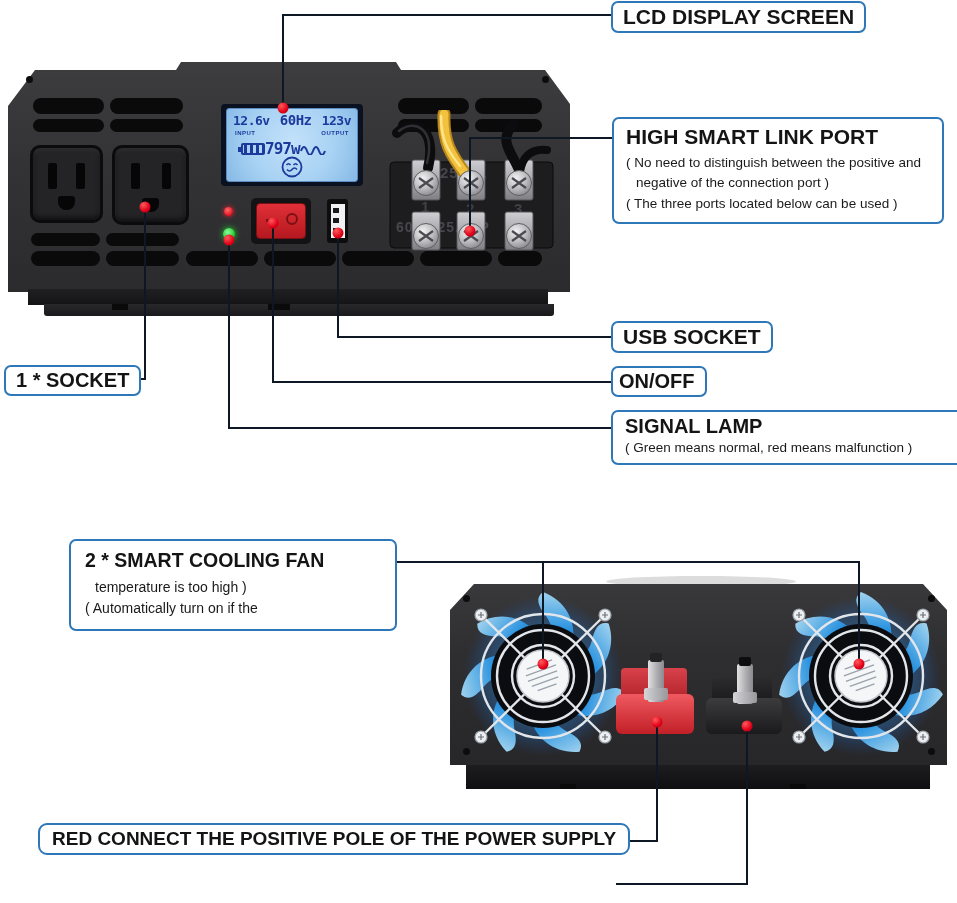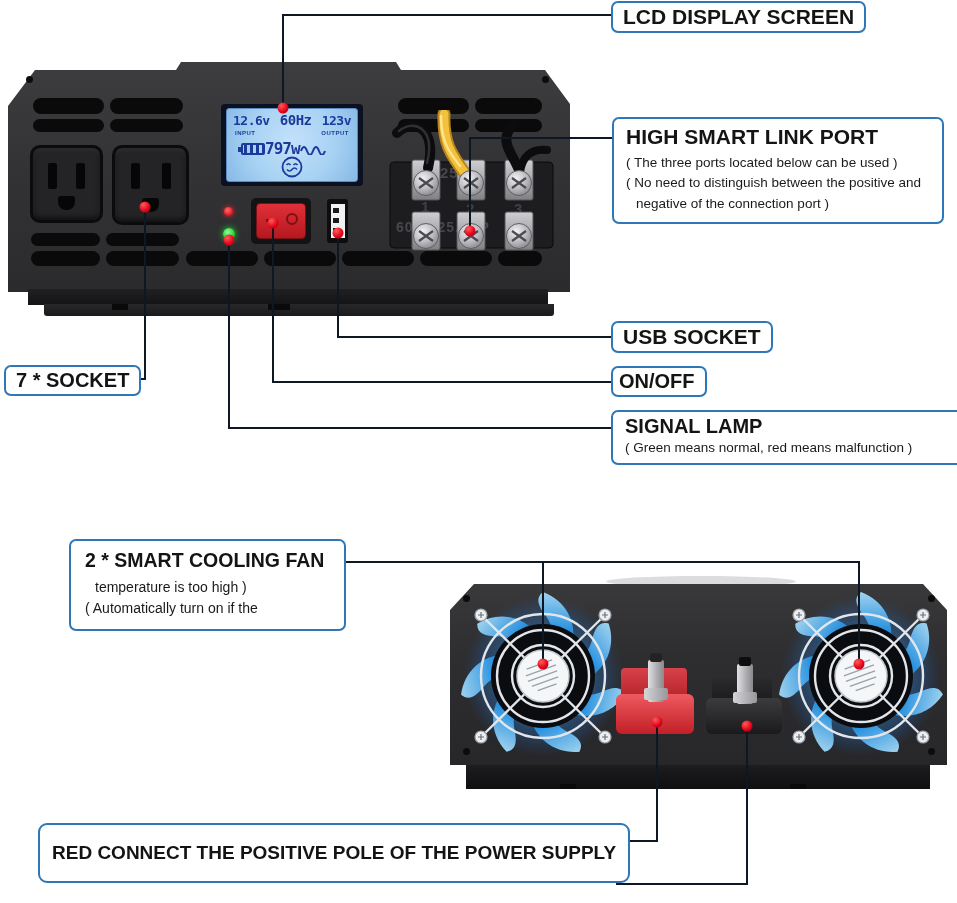--- a/index.html
+++ b/index.html
@@ -323,45 +323,45 @@
   <div class="dot" style="left:859px;top:664px;"></div>
   <div class="dot" style="left:657px;top:722px;"></div>
   <div class="dot" style="left:747px;top:726px;"></div>
 
   <div class="callout" style="left:611px;top:1px;font-size:21px;">
     <span class="t">LCD DISPLAY SCREEN</span>
   </div>
 
   <div class="callout wrapbox" style="left:612px;top:117px;width:332px;padding:6px 10px 8px 12px;">
     <span class="t" style="font-size:21px;margin-bottom:4px;">HIGH SMART LINK PORT</span>
+    <span class="n hang">( No need to distinguish between the positive and negative of the connection port )</span>
     <span class="n">( The three ports located below can be used )</span>
-    <span class="n hang">( No need to distinguish between the positive and negative of the connection port )</span>
   </div>
 
   <div class="callout" style="left:611px;top:321px;font-size:21px;">
     <span class="t">USB SOCKET</span>
   </div>
 
   <div class="callout" style="left:611px;top:366px;font-size:20px;padding-left:6px;">
     <span class="t">ON/OFF</span>
   </div>
 
   <div class="callout wrapbox" style="left:611px;top:410px;width:364px;padding:3px 10px 5px 12px;">
     <span class="t" style="font-size:20px;">SIGNAL LAMP</span>
     <span class="n">( Green means normal, red means malfunction )</span>
   </div>
 
   <div class="callout" style="left:4px;top:365px;font-size:20px;">
-    <span class="t">7 * SOCKET</span>
-  </div>
-
-  <div class="callout wrapbox" style="left:69px;top:539px;width:277px;padding:8px 10px 10px 14px;">
+    <span class="t">1 * SOCKET</span>
+  </div>
+
+  <div class="callout wrapbox" style="left:69px;top:539px;width:328px;padding:8px 10px 10px 14px;">
     <span class="t" style="font-size:19.5px;margin-bottom:5px;">2 * SMART COOLING FAN</span>
     <span class="n indent" style="font-size:14px;">temperature is too high  )</span>
     <span class="n" style="font-size:14px;">( Automatically turn on if the</span>
   </div>
 
-  <div class="callout" style="left:38px;top:823px;font-size:19px;padding:17px 12px;border-radius:9px;">
+  <div class="callout" style="left:38px;top:823px;font-size:19px;padding:3px 12px;border-radius:9px;">
     <span class="t">RED CONNECT THE POSITIVE POLE OF THE POWER SUPPLY</span>
   </div>
 
 
 </div>
 
 </body></html>

